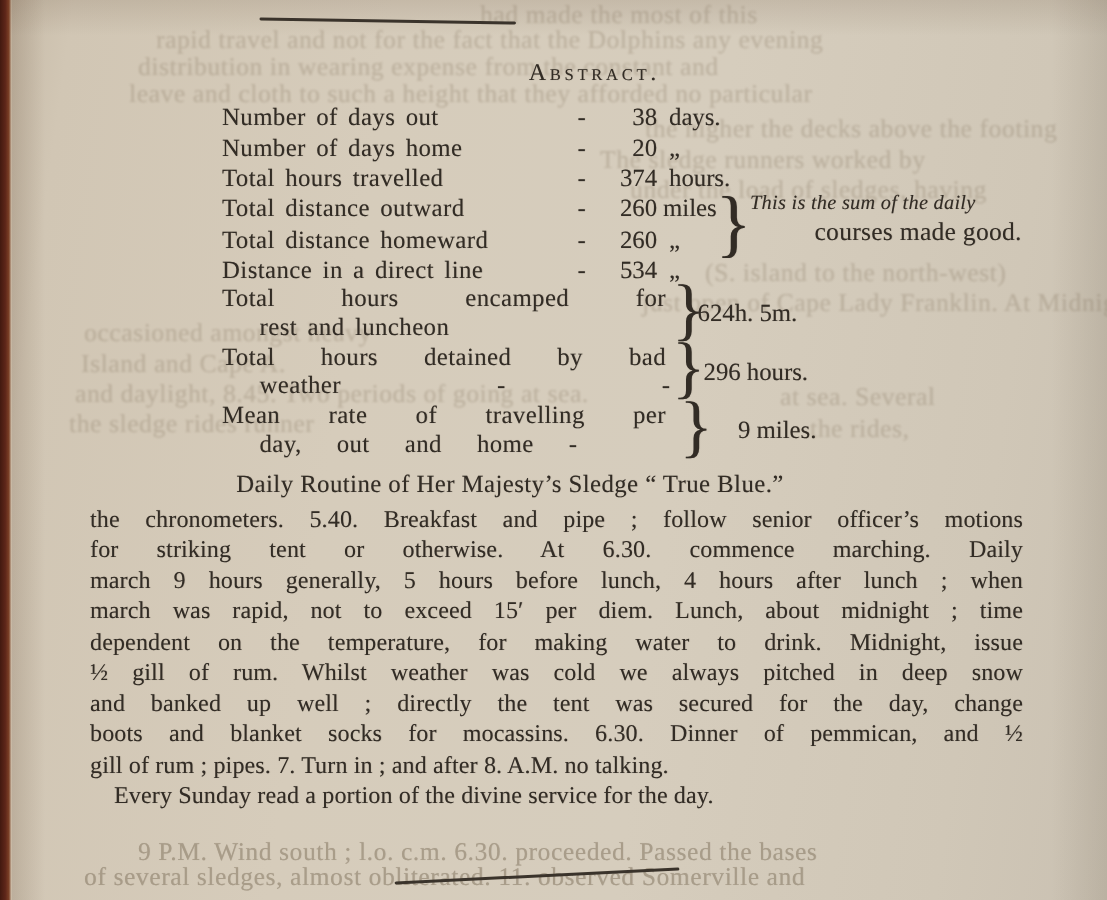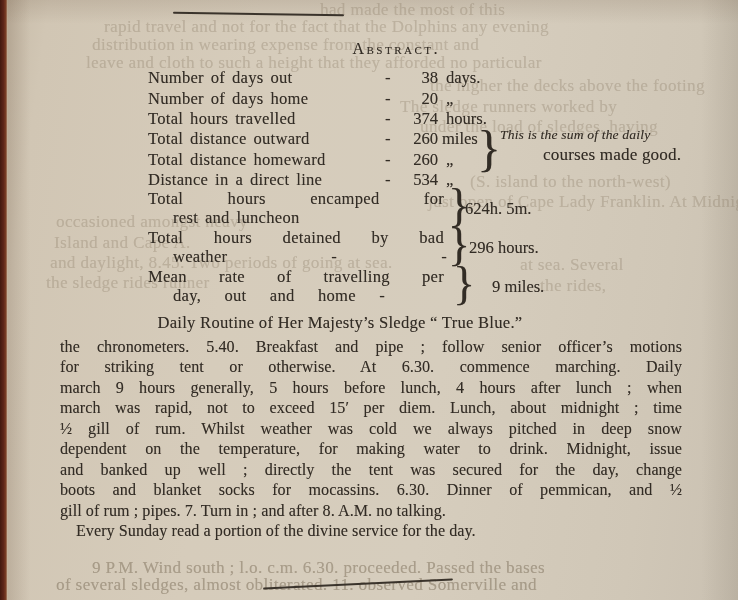--- a/index.html
+++ b/index.html
@@ -159,22 +159,22 @@
     <div class="mval">9 miles.</div>
   </div>
 
   <h3 class="routine-h">Daily Routine of Her Majesty’s Sledge “ True Blue.”</h3>
 
   <div class="para">
     <div class="pline">the chronometers.  5.40.  Breakfast and pipe ; follow senior officer’s motions</div>
     <div class="pline">for striking tent or otherwise.  At 6.30. commence marching.  Daily</div>
     <div class="pline">march 9 hours generally, 5 hours before lunch, 4 hours after lunch ; when</div>
     <div class="pline">march was rapid, not to exceed 15′ per diem.  Lunch, about midnight ; time</div>
+    <div class="pline">dependent on the temperature, for making water to drink.  Midnight, issue</div>
     <div class="pline">½ gill of rum.  Whilst weather was cold we always pitched in deep snow</div>
-    <div class="pline">dependent on the temperature, for making water to drink.  Midnight, issue</div>
     <div class="pline">and banked up well ; directly the tent was secured for the day, change</div>
     <div class="pline">boots and blanket socks for mocassins.  6.30.  Dinner of pemmican, and ½</div>
     <div class="pline endline">gill of rum ; pipes.  7.  Turn in ; and after 8. A.M. no talking.</div>
     <div class="pline endline" style="text-indent:16px">Every Sunday read a portion of the divine service for the day.</div>
   </div>
 
   <div class="rule rule-bottom"></div>
 
 </div>
 

